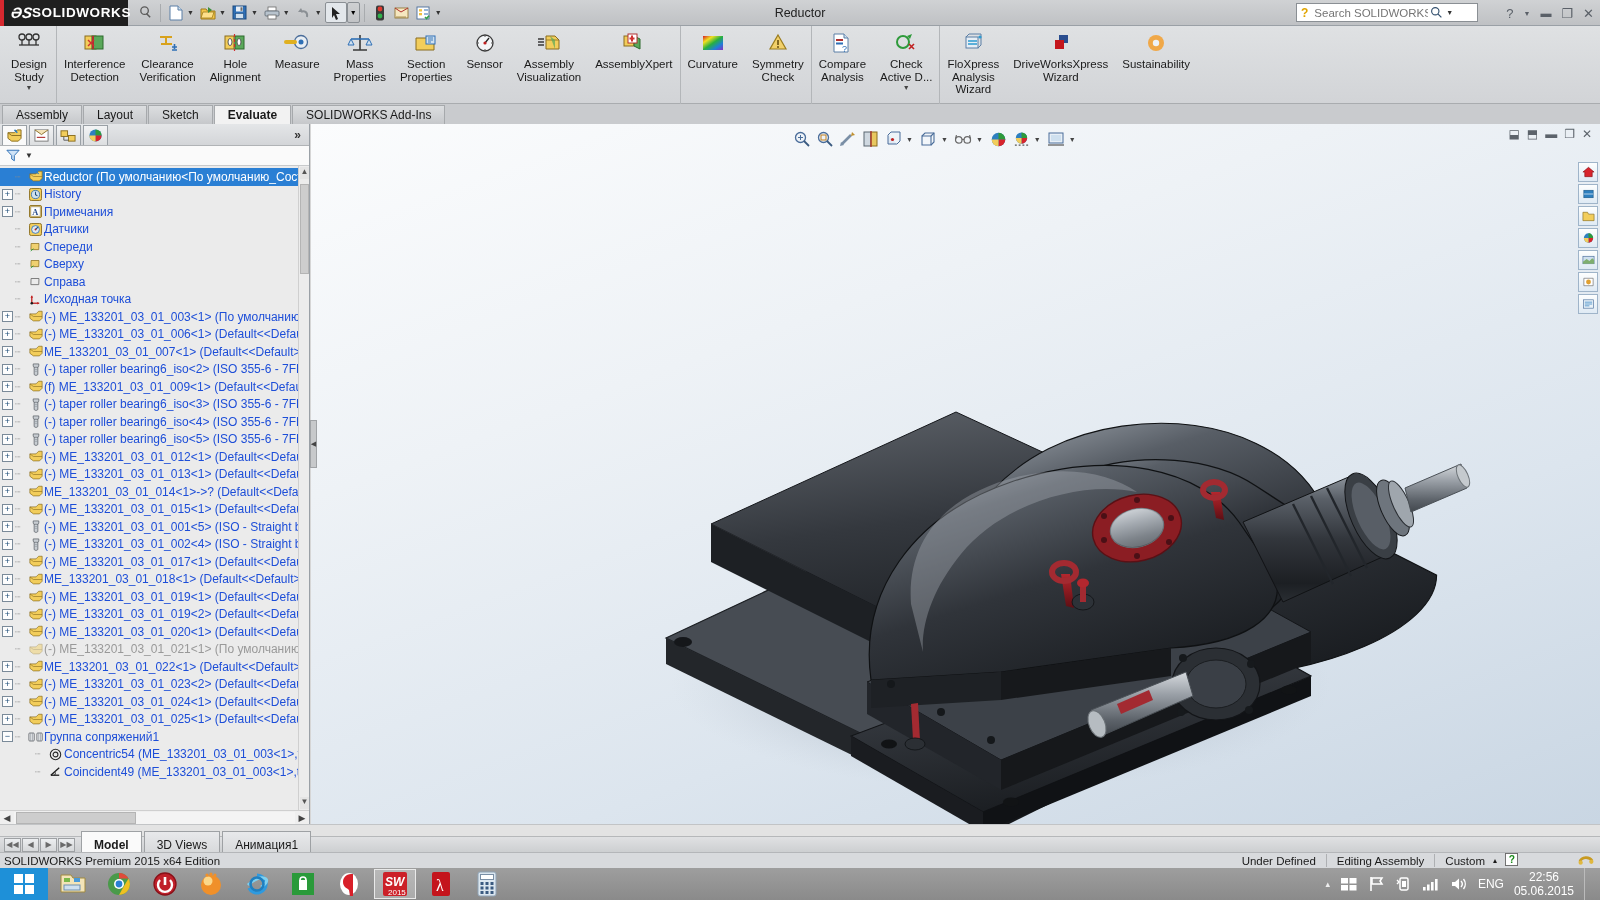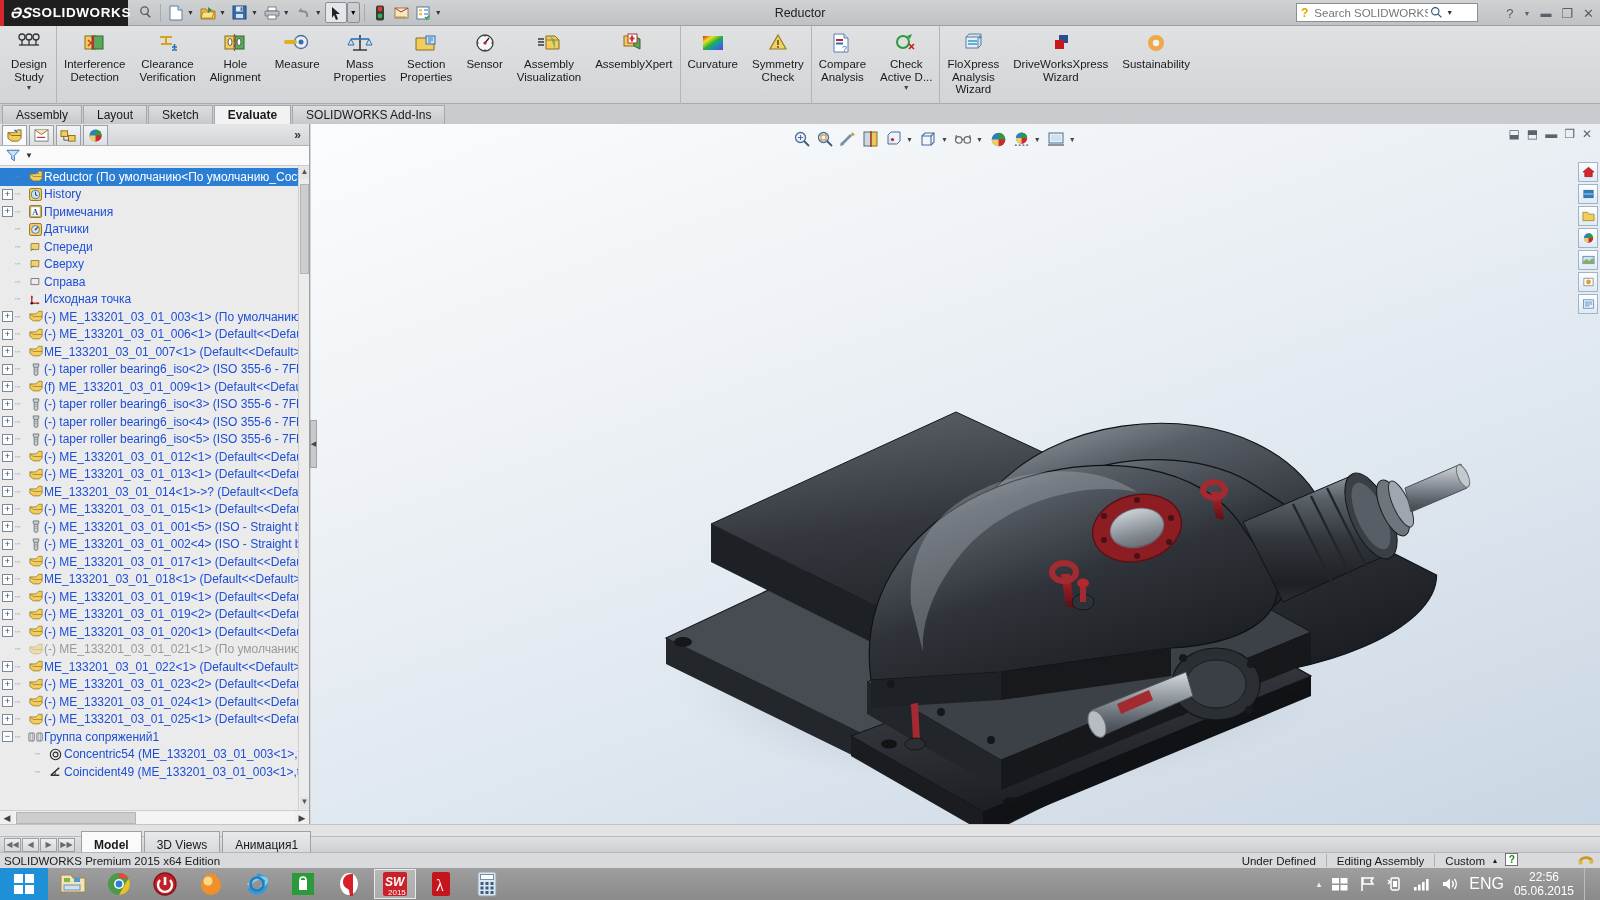--- a/index.html
+++ b/index.html
@@ -241,21 +241,21 @@
     width: 48px; height: 32px; background: #1e90d8;
     display: flex; align-items: center; justify-content: center;
   }
   .tbtn {
     width: 42px; height: 30px; margin-left: 4px;
     display: flex; align-items: center; justify-content: center;
     border: 1px solid transparent;
   }
   .tbtn.active { border: 1px solid #e9e9e9; background: rgba(255,255,255,0.28); text-decoration: underline; }
   .tray { margin-left: auto; display: flex; align-items: center; gap: 10px; padding-right: 8px; }
-  .tray .lang { color: #fff; font-size: 16px; }
+  .tray .lang { color: #fff; font-size: 12px; }
   .tray .clock { color: #fff; font-size: 12px; line-height: 14px; text-align: center; }
   .showdesk { width: 8px; height: 32px; border-left: 1px solid #bbb; }
 </style>
 </head>
 <body>
 
 <div id="app">
 
   <div class="titlebar">
     <div class="sw-logo">

